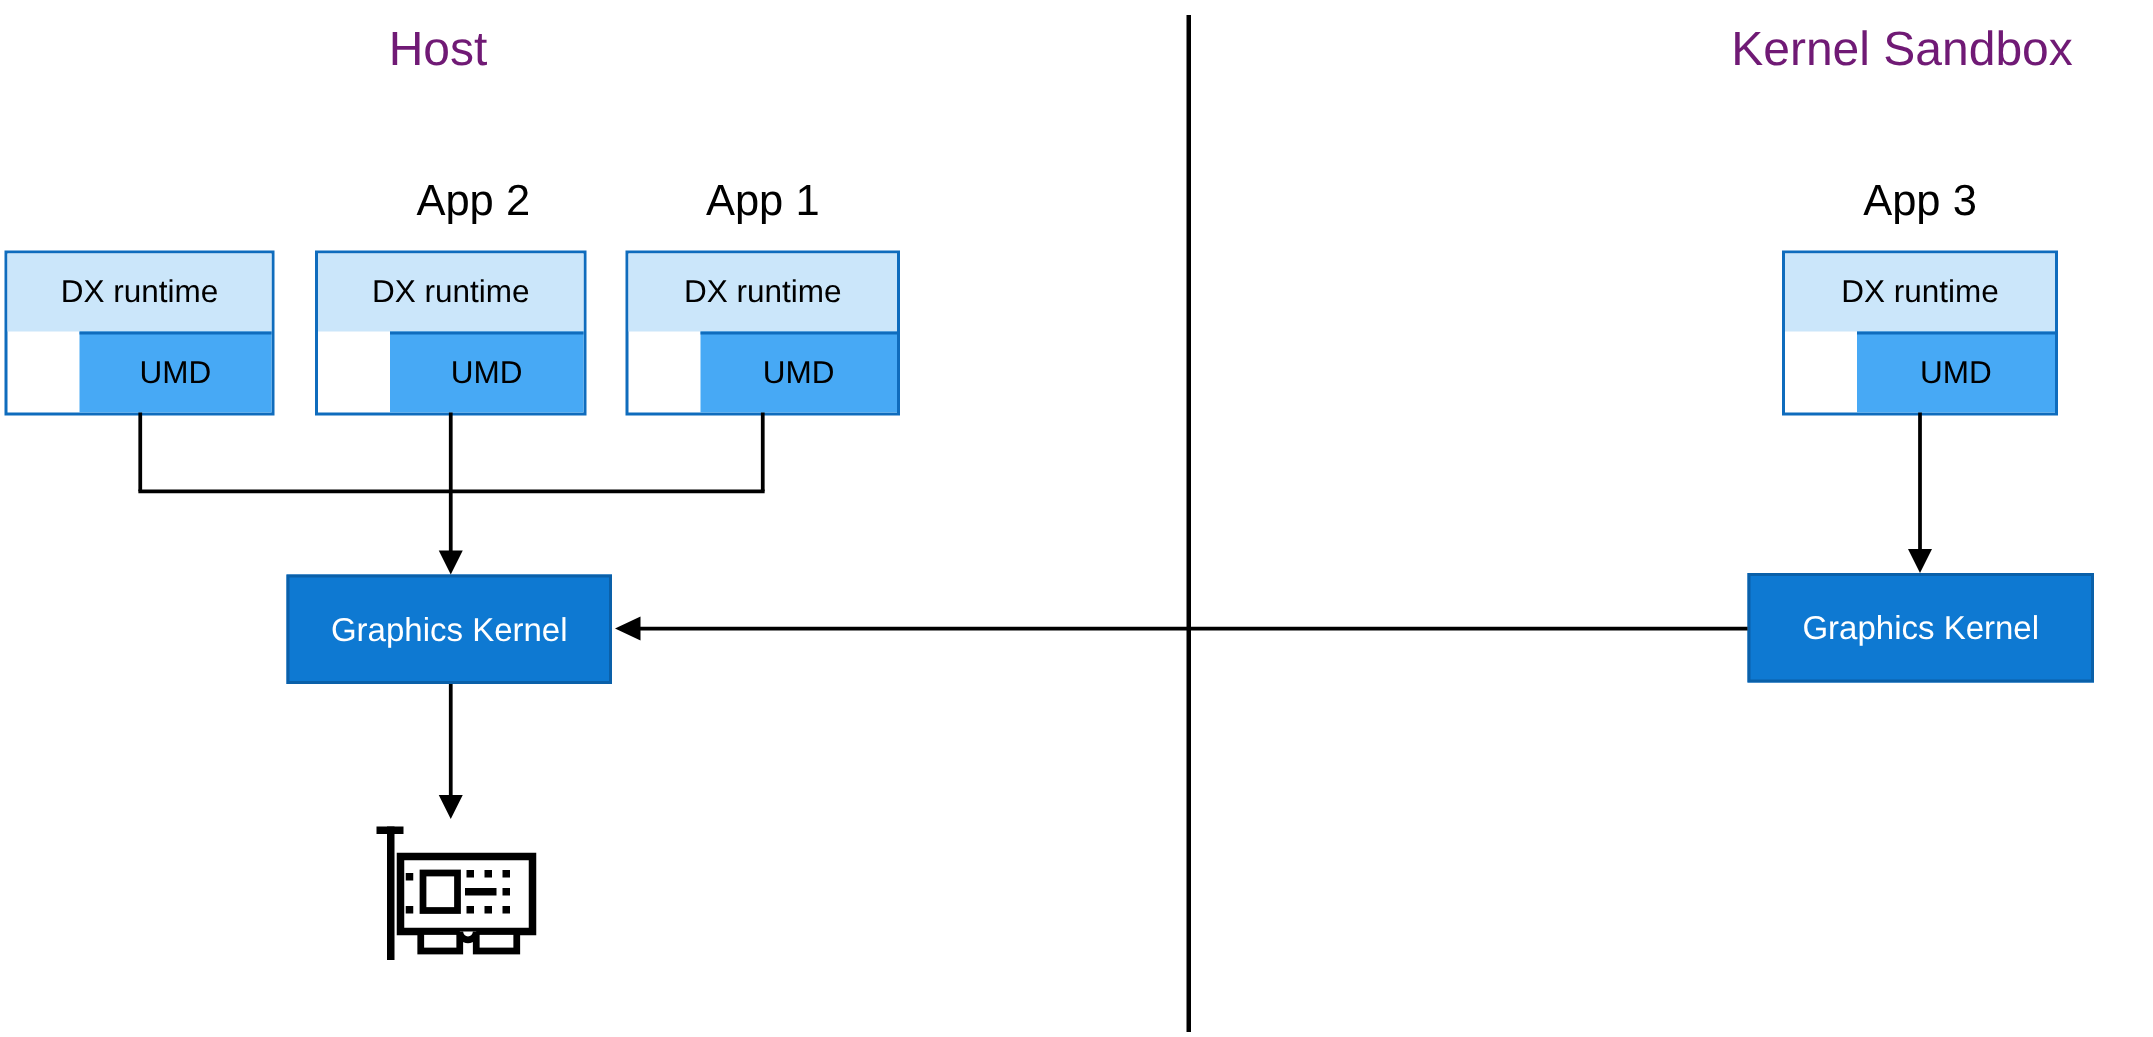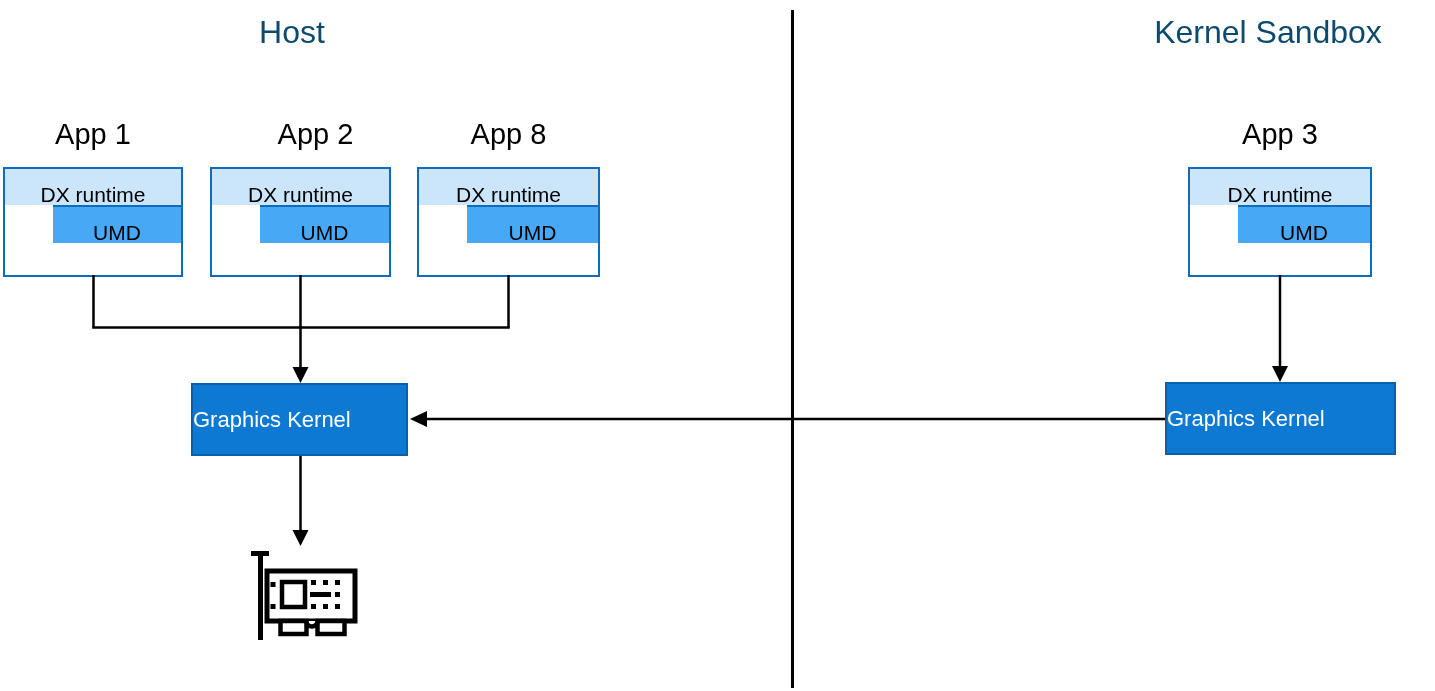--- a/index.html
+++ b/index.html
@@ -9,21 +9,21 @@
     height: 691px;
     background: #ffffff;
     font-family: "Liberation Sans", sans-serif;
     overflow: hidden;
   }
 
   .section-title {
     position: absolute;
     top: 14px;
     font-size: 32px;
-    color: #0c4a6e;
+    color: #701a75;
     text-align: center;
     white-space: nowrap;
   }
   #host-title   { left: 192px; width: 200px; }
   #sandbox-title{ left: 1108px; width: 320px; }
 
   .app-title {
     position: absolute;
     top: 112px;
     height: 44px;
@@ -44,37 +44,38 @@
     border: 2px solid #0f6cbd;
     box-sizing: border-box;
     height: 110px;
   }
   #app1-box { left: 3px;    width: 180px; }
   #app2-box { left: 210px;  width: 181px; }
   #app3-box { left: 417px;  width: 183px; }
   #app4-box { left: 1188px; width: 184px; }
 
   .layer {
-    height: 36px;
+    height: 52px;
     line-height: 52px;
     text-align: center;
     font-size: 21px;
     color: #000;
     white-space: nowrap;
   }
   .layer-dx  { background: #cbe6fa; }
   .layer-umd { background: #47a9f5; border-top: 2px solid #0f6cbd; margin-left: 48px; }
 
   .kernel-box {
     position: absolute;
     background: #0e79d2;
     border: 2px solid #0a60a9;
     box-sizing: border-box;
     display: flex;
     align-items: center;
+    justify-content: center;
     color: #ffffff;
     font-size: 22px;
     white-space: nowrap;
   }
   #host-kernel    { left: 191px;  top: 383px; width: 217px; height: 73px; }
   #sandbox-kernel { left: 1165px; top: 382px; width: 231px; height: 73px; }
 
   #divider {
     position: absolute;
     left: 791px;
@@ -99,23 +100,22 @@
 </head>
 <body>
 
 <div id="stage">
 
   <div class="section-title" id="host-title">Host</div>
   <div class="section-title" id="sandbox-title">Kernel Sandbox</div>
 
   <div id="divider"></div>
 
-  <div class="app-title" id="app1-title">App 1</div>
   <div class="app-title" id="app2-title">App 2</div>
-  <div class="app-title" id="app3-title">App 8</div>
+  <div class="app-title" id="app3-title">App 1</div>
   <div class="app-title" id="app4-title">App 3</div>
 
   <div class="app-box" id="app1-box">
     <div class="layer layer-dx">DX runtime</div>
     <div class="layer layer-umd">UMD</div>
   </div>
   <div class="app-box" id="app2-box">
     <div class="layer layer-dx">DX runtime</div>
     <div class="layer layer-umd">UMD</div>
   </div>

